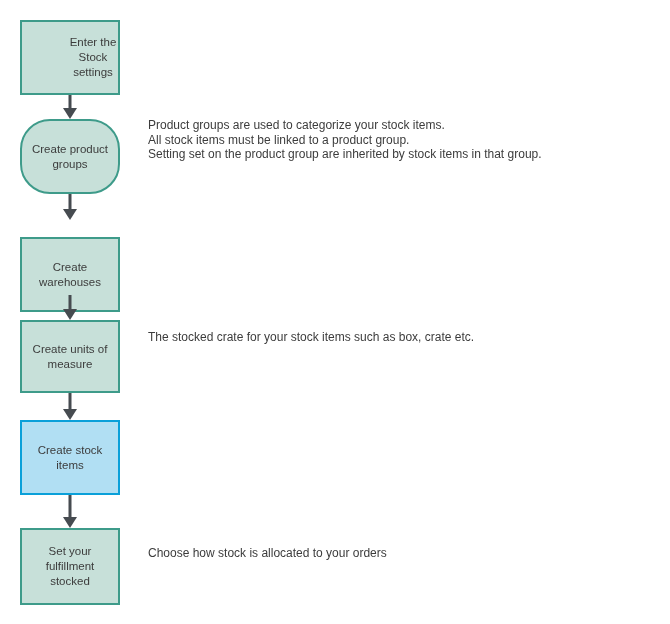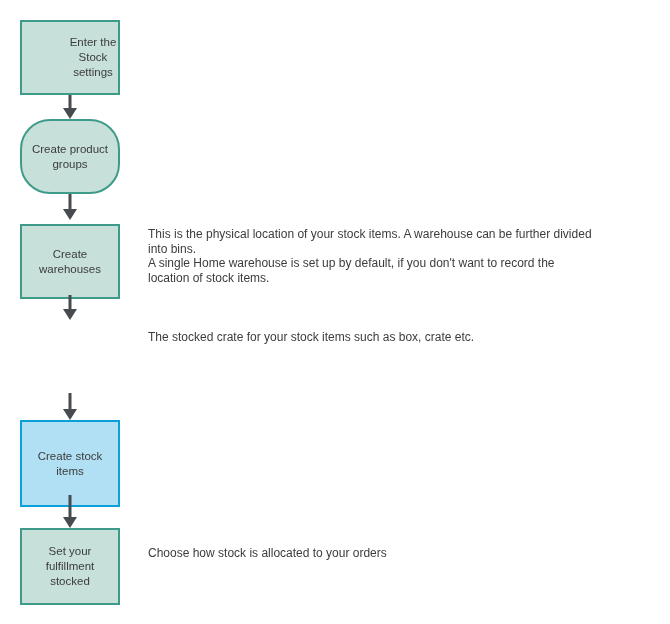--- a/index.html
+++ b/index.html
@@ -38,23 +38,23 @@
     line-height:15px;
     color:var(--text);
     white-space:pre-line;
   }
   .step.active{
     background:var(--active-fill);
     border-color:var(--active-border);
   }
   .s1{top:20px;height:75px;padding-left:46px;}
   .s2{top:119px;height:75px;border-radius:30px;}
-  .s3{top:224px;height:75px;}
+  .s3{top:237px;height:75px;}
   .s4{top:320px;height:73px;}
-  .s5{top:420px;height:87px;}
+  .s5{top:420px;height:75px;}
   .s6{top:528px;height:77px;}
 
   .arrow{
     position:absolute;
     left:63px;
     width:14px;
   }
   .a1{top:95px;height:24px;}
   .a2{top:194px;height:26px;}
   .a3{top:295px;height:25px;}
@@ -122,20 +122,24 @@
   <div class="step s3">
     <span class="label">Create
 warehouses</span>
   </div>
 
   <div class="arrow a3">
     <div class="stem"></div>
     <div class="head"></div>
   </div>
 
+  <div class="step s4">
+    <span class="label">Create units of
+measure</span>
+  </div>
 
   <div class="arrow a4">
     <div class="stem"></div>
     <div class="head"></div>
   </div>
 
   <div class="step s5 active">
     <span class="label">Create stock
 items</span>
   </div>
@@ -144,20 +148,19 @@
     <div class="stem"></div>
     <div class="head"></div>
   </div>
 
   <div class="step s6">
     <span class="label">Set your
 fulfillment
 stocked</span>
   </div>
 
-  <div class="desc d2">This is the physical location of your stock items. A warehouse can be further divided
-into bins.
-A single Home warehouse is set up by default, if you don't want to record the
-location of stock items.</div>
+  <div class="desc d1">Product groups are used to categorize your stock items.
+All stock items must be linked to a product group.
+Setting set on the product group are inherited by stock items in that group.</div>
   <div class="desc d3">The stocked crate for your stock items such as box, crate etc.</div>
   <div class="desc d4">Choose how stock is allocated to your orders</div>
 
 </div>
 
 </body></html>

